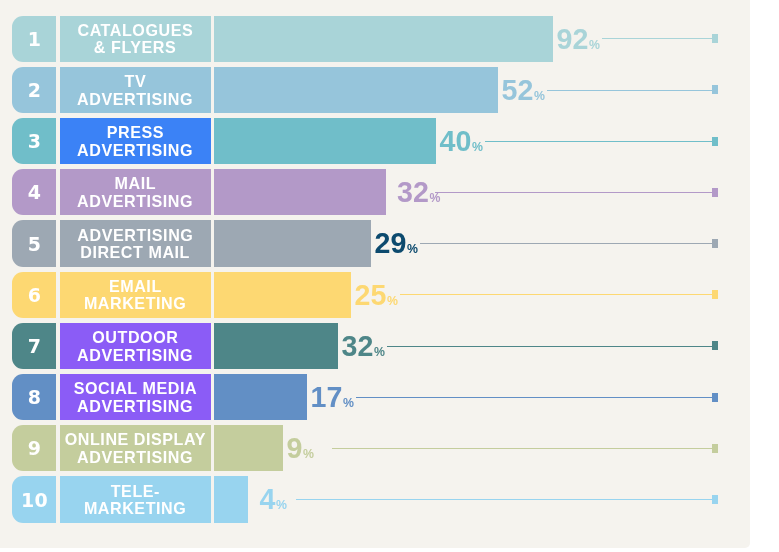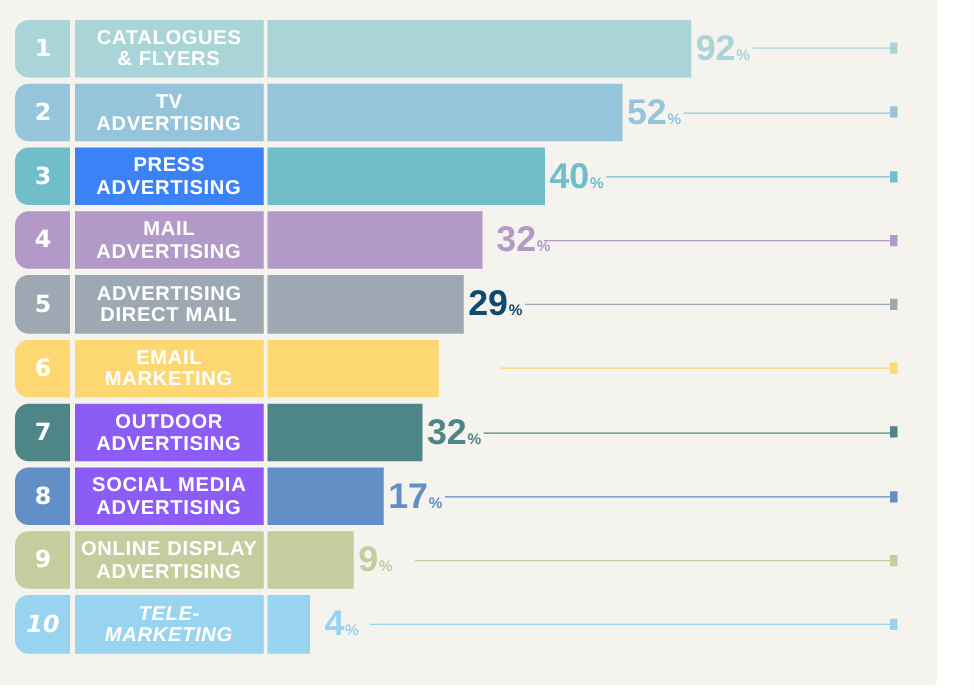--- a/index.html
+++ b/index.html
@@ -97,20 +97,21 @@
     <div class="sq" style="left: 712px; top: 239px; background: rgb(157, 168, 179);"></div>
     <div class="row" style="top: 271.6px; width: 339px;">
       <div class="numbox" style="background:#fdd872">
         <span class="ranknum">6</span>
       </div>
       <div class="labelbox" style="background:#fdd872">
         <span><span>EMAIL</span><br><span>MARKETING</span></span>
       </div>
       <div class="bar" style="background:#fdd872;width:137px"></div>
     </div>
+    <div class="pct" style="left: 354.6px; top: 271.6px; color: rgb(253, 216, 114);"><span>25</span><span class="pctsign">%</span></div>
     <div class="lead" style="top: 294.3px; background: rgb(253, 216, 114); left: 399.944px; width: 312.056px;"></div>
     <div class="sq" style="left: 712px; top: 290.2px; background: rgb(253, 216, 114);"></div>
     <div class="row" style="top: 322.8px; width: 326px;">
       <div class="numbox" style="background:#4e8688">
         <span class="ranknum">7</span>
       </div>
       <div class="labelbox" style="background:#8b5cf6">
         <span><span>OUTDOOR</span><br><span>ADVERTISING</span></span>
       </div>
       <div class="bar" style="background:#4e8688;width:124px"></div>
@@ -135,21 +136,21 @@
         <span class="ranknum">9</span>
       </div>
       <div class="labelbox" style="background:#c4cd9d">
         <span><span>ONLINE DISPLAY</span><br><span>ADVERTISING</span></span>
       </div>
       <div class="bar" style="background:#c4cd9d;width:69px"></div>
     </div>
     <div class="pct" style="left: 286.6px; top: 425.2px; color: rgb(196, 205, 157);"><span>9</span><span class="pctsign">%</span></div>
     <div class="lead" style="top: 447.9px; background: rgb(196, 205, 157); left: 331.944px; width: 380.056px;"></div>
     <div class="sq" style="left: 712px; top: 443.8px; background: rgb(196, 205, 157);"></div>
-    <div class="row" style="top: 476.4px; width: 203px; font-style: italic;">
+    <div class="row" style="top: 476.4px; width: 203px;">
       <div class="numbox" style="background:#98d4ef">
         <span class="ranknum">10</span>
       </div>
       <div class="labelbox" style="background:#98d4ef">
         <span><span>TELE-</span><br><span>MARKETING</span></span>
       </div>
       <div class="bar" style="background:#98d4ef;width:34px"></div>
     </div>
     <div class="pct" style="left: 259.6px; top: 476.4px; color: rgb(152, 212, 239);"><span>4</span><span class="pctsign">%</span></div>
     <div class="lead" style="top: 499.1px; background: rgb(152, 212, 239); left: 296.038px; width: 415.962px;"></div>

